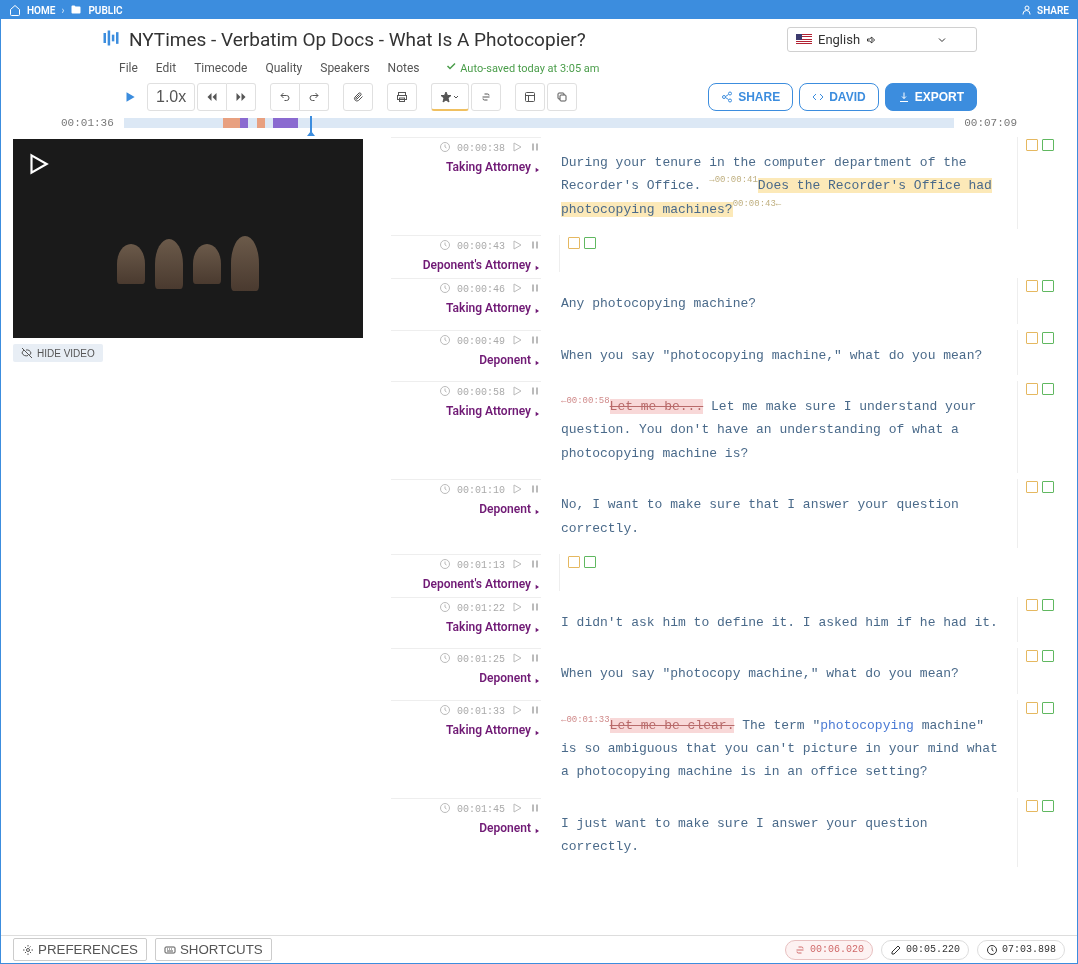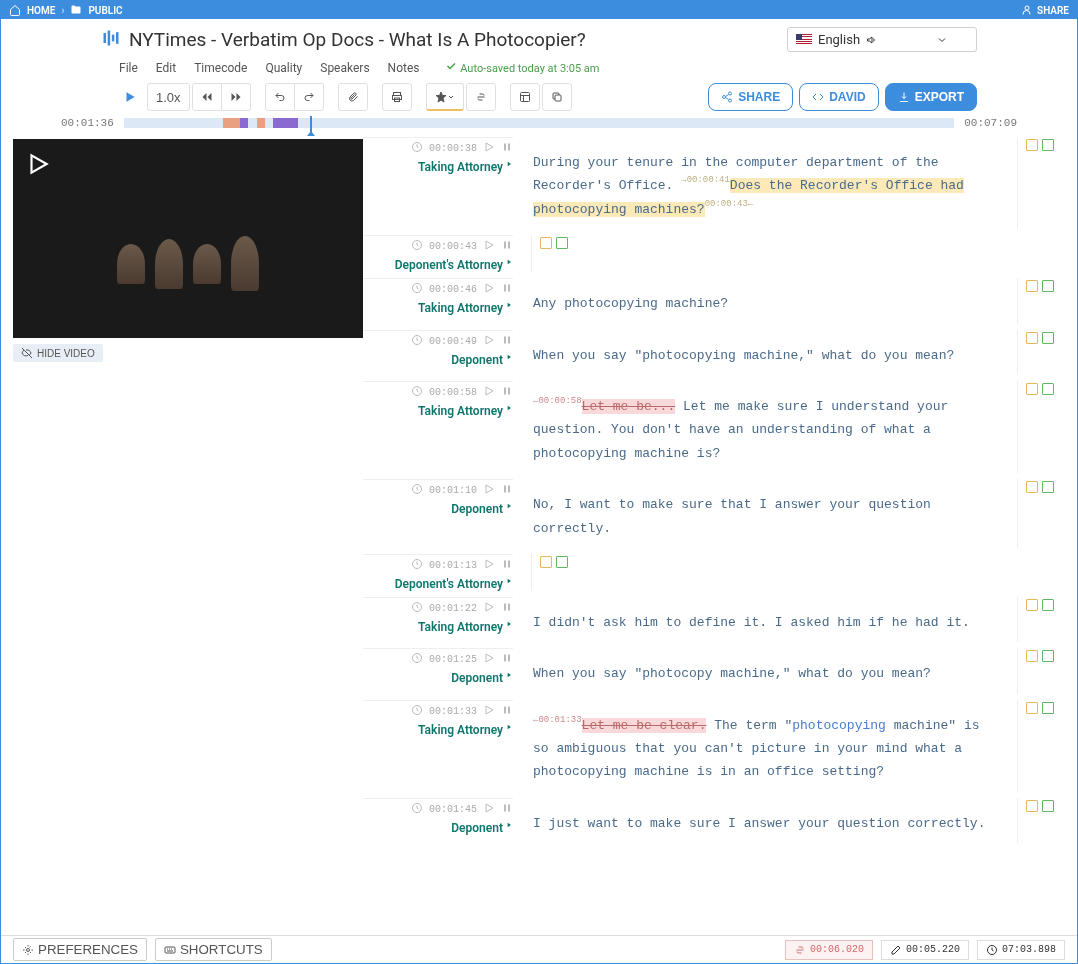--- a/index.html
+++ b/index.html
@@ -13,21 +13,21 @@
 .logo-icon { color: #3c8dde; }
 .title { font-size: 19px; font-weight: 400; color: #333; }
 .lang-select { margin-left: auto; border: 1px solid #d0d0d0; border-radius: 3px; padding: 4px 28px 4px 8px; font-size: 13px; display: flex; align-items: center; gap: 6px; width: 190px; }
 .flag { display: inline-block; width: 16px; height: 11px; background: linear-gradient(to bottom, #b22234 0%, #b22234 8%, #fff 8%, #fff 16%, #b22234 16%, #b22234 24%, #fff 24%, #fff 32%, #b22234 32%, #b22234 40%, #fff 40%, #fff 48%, #b22234 48%, #b22234 56%, #fff 56%, #fff 64%, #b22234 64%, #b22234 72%, #fff 72%, #fff 80%, #b22234 80%, #b22234 88%, #fff 88%, #fff 100%); position: relative; }
 .flag::before { content: ""; position: absolute; left: 0; top: 0; width: 40%; height: 54%; background: #3c3b6e; }
 .menubar { display: flex; gap: 18px; padding: 8px 0 4px 18px; font-size: 12px; color: #555; align-items: center; }
 .menubar span { cursor: pointer; }
 .autosave { color: #4a9d4a; font-size: 11px; margin-left: 8px; }
 .toolbar-row { display: flex; align-items: center; padding: 4px 0; }
 .toolbar-left { display: flex; align-items: center; gap: 2px; margin-left: 14px; }
-.tbtn { border: 1px solid #e0e0e0; background: #fff; border-radius: 3px; padding: 5px 8px; font-size: 13px; cursor: pointer; display: inline-flex; align-items: center; justify-content: center; min-width: 28px; height: 28px; color: #555; }
+.tbtn { border: 1px solid #e0e0e0; background: #fff; border-radius: 3px; padding: 5px 8px; font-size: 16px; cursor: pointer; display: inline-flex; align-items: center; justify-content: center; min-width: 28px; height: 28px; color: #555; }
 .tbtn.speed { min-width: 40px; }
 .tbtn.nob { border: none; background: transparent; }
 .tbtn-group { display: flex; }
 .tbtn-group .tbtn:first-child { border-radius: 3px 0 0 3px; }
 .tbtn-group .tbtn:last-child { border-radius: 0 3px 3px 0; border-left: none; }
 .toolbar-right { margin-left: auto; display: flex; gap: 6px; margin-right: 0; }
 .action-btn { border: 1px solid #3c8dde; background: #fff; color: #3c8dde; border-radius: 8px; padding: 6px 12px; font-size: 12px; font-weight: 600; cursor: pointer; display: inline-flex; align-items: center; gap: 5px; }
 .action-btn.primary { background: #3c8dde; color: #fff; }
 .timeline-row { display: flex; align-items: center; padding: 2px 60px 0 60px; gap: 10px; }
 .timecode-label { font-family: "Courier New", monospace; font-size: 11px; color: #777; }
@@ -37,37 +37,37 @@
 .timeline .playhead::after { content:""; position:absolute; bottom:-4px; left:-3px; border-left:4px solid transparent; border-right:4px solid transparent; border-bottom:5px solid #3c8dde; }
 .main { flex: 1; display: flex; overflow: hidden; }
 .video-col { width: 362px; padding: 10px 0 0 12px; }
 .video { width: 350px; height: 199px; background: #1a1a1a; position: relative; display:flex; flex-direction:column; }
 .video .play-overlay { position: absolute; left: 12px; top: 12px; color: #fff; }
 .video-scene { flex:1; display:flex; align-items:center; justify-content:center; gap:10px; padding-top:50px; }
 .person { width: 28px; height: 40px; background: linear-gradient(#6b5a4a, #4a3a2f); border-radius: 50% 50% 10% 10%; }
 .hide-video { margin-top: 6px; background: #e8eef5; border: none; padding: 3px 8px; font-size: 10px; color: #555; cursor: pointer; display: inline-flex; align-items: center; gap: 4px; border-radius: 2px; }
 .transcript { flex: 1; overflow-y: auto; padding: 8px 20px 8px 0; }
 .entry { display: flex; align-items: flex-start; margin-bottom: 6px; position: relative; }
-.entry-left { width: 160px; text-align: right; padding-right: 10px; flex-shrink: 0; }
+.entry-left { width: 160px; text-align: right; padding-right: 10px; flex-shrink: 0; margin-left: 28px; }
 .entry-meta { display: flex; justify-content: flex-end; align-items: center; gap: 6px; font-size: 10px; color: #aaa; font-family: "Courier New", monospace; border-top: 1px solid #eee; padding-top: 3px; }
 .entry-meta .mbtn { cursor: pointer; color: #bbb; }
-.entry-speaker { font-size: 12px; color: #0f766e; font-weight: 600; margin-top: 4px; display: inline-flex; align-items: flex-start; gap: 2px; cursor: pointer; }
+.entry-speaker { font-size: 12px; color: #701a75; font-weight: 600; margin-top: 4px; display: inline-flex; align-items: flex-end; gap: 2px; cursor: pointer; }
 .entry-text { flex: 1; font-family: Liberation Mono, monospace; font-size: 13px; color: #4a6a8a; line-height: 1.8; padding: 14px 10px 8px 10px; }
 .entry-text .highlight { background: #fce9b8; }
 .entry-text .inlinetc { font-size: 9px; color: #c0b080; position: relative; top: -7px; }
 .entry-text .strike { text-decoration: line-through; background: #f8d8d8; color: #b86a6a; }
 .entry-text .strike-tc { font-size: 9px; color: #d08a8a; position: relative; top: -7px; }
 .entry-text .bluew { color: #4a7ad4; }
 .entry-icons { width: 40px; display: flex; gap: 4px; padding-top: 2px; border-left: 1px solid #eee; padding-left: 8px; align-self: stretch; margin-left: 8px; }
 .icon-yellow { width: 12px; height: 12px; border: 1.5px solid #e5b860; border-radius: 1px; }
 .icon-green { width: 12px; height: 12px; border: 1.5px solid #60b860; border-radius: 1px; }
 .footer { height: 28px; border-top: 1px solid #ddd; display: flex; align-items: center; padding: 0 12px; gap: 8px; font-size: 10px; }
 .fbtn { border: 1px solid #ccc; background: #fff; padding: 3px 8px; border-radius: 2px; cursor: pointer; display: inline-flex; align-items: center; gap: 4px; color: #555; }
 .footer-right { margin-left: auto; display: flex; gap: 8px; font-family: "Courier New", monospace; }
-.fstat { border: 1px solid #ddd; padding: 3px 8px; border-radius: 0; display: inline-flex; align-items: center; gap: 4px; }
+.fstat { border: 1px solid #ddd; padding: 3px 8px; border-radius: 10px; display: inline-flex; align-items: center; gap: 4px; }
 .fstat.red { color: #d06a6a; border-color: #e8c0c0; background: #fdf2f2; }
 svg.i { width: 12px; height: 12px; }
 svg.i14 { width: 14px; height: 14px; }
 svg.i20 { width: 20px; height: 20px; }
 </style>
 </head>
 <body>
 
 <div class="topbar">
   <div class="breadcrumb">

